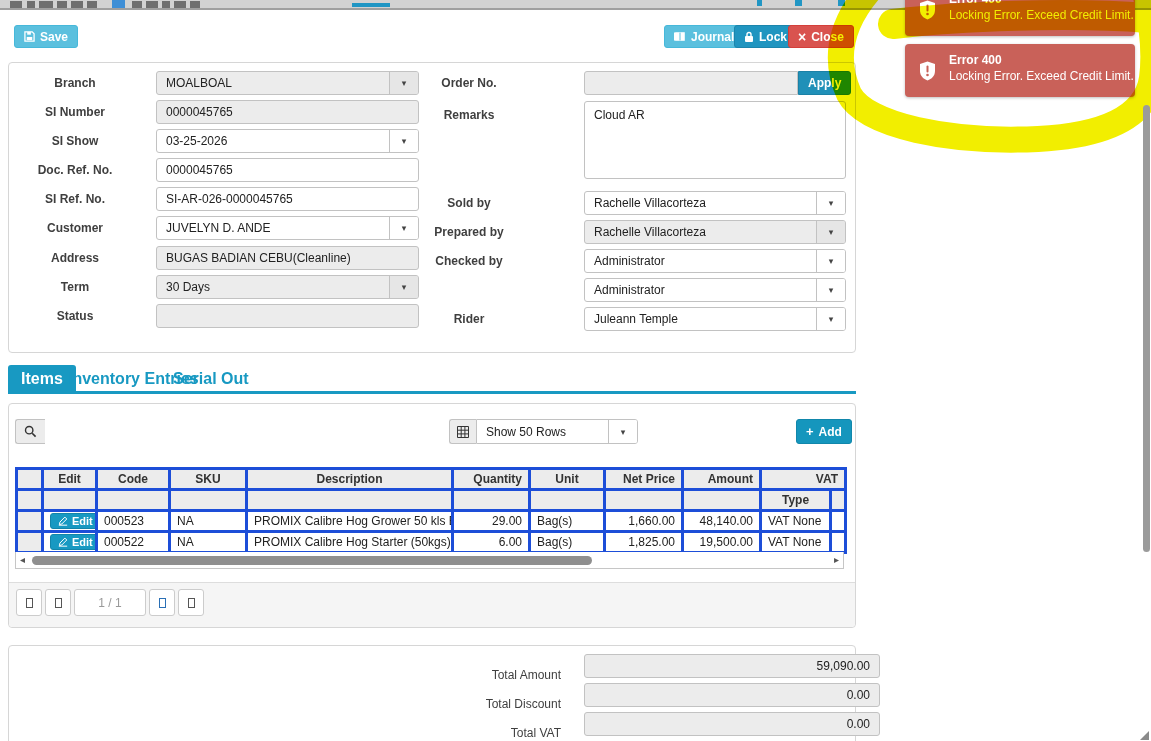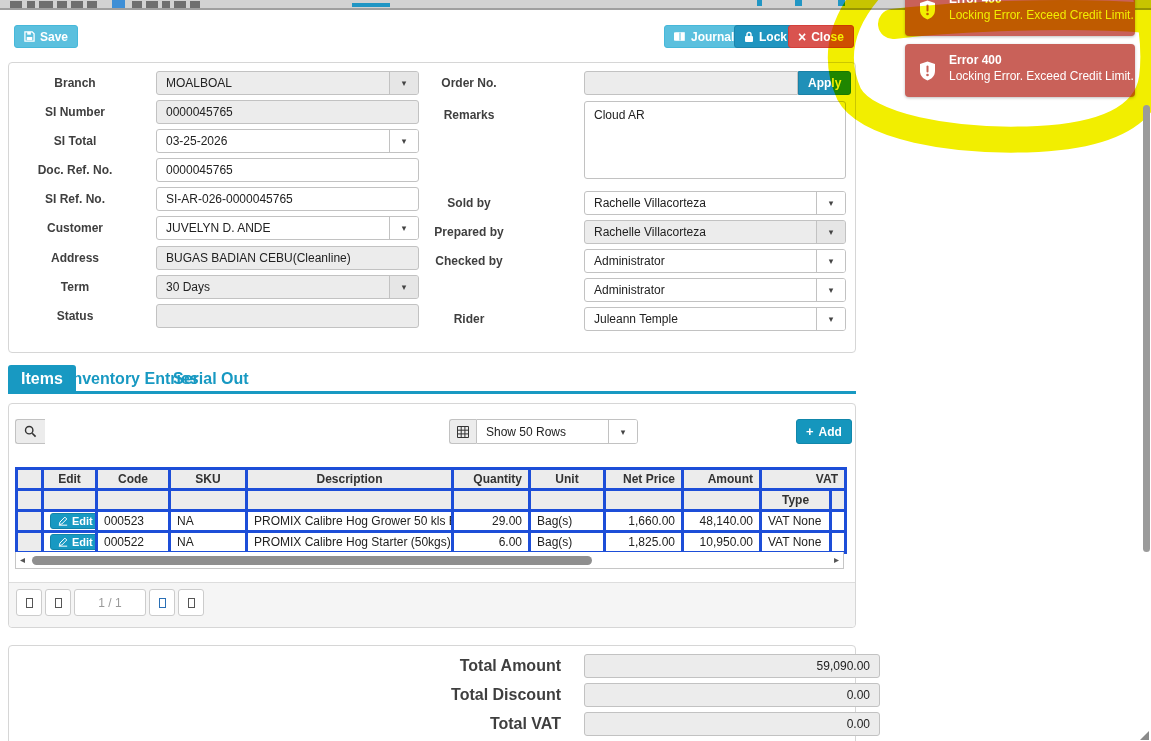--- a/index.html
+++ b/index.html
@@ -73,21 +73,21 @@
                    border-left:9px solid transparent; border-bottom:9px solid #8a8a8a; }
 
   
   .pgfooter { position:absolute; left:0; right:0; bottom:0; height:45px; background:#f5f5f5;
               border-top:1px solid #ddd; border-radius:0 0 4px 4px; }
   .pgbtn { position:absolute; top:6px; height:27px; background:#fff; border:1px solid #ccc; border-radius:3px;
            display:flex; align-items:center; justify-content:center; font-size:12px; color:#999; cursor:pointer; }
   .tofu { display:inline-block; width:7px; height:10px; border:1px solid #555; }
 
   
-  .tot-label { position:absolute; width:200px; text-align:right; font-size:16px; font-weight:700; color:#3f3f3f; line-height:24px; }
+  .tot-label { position:absolute; width:200px; text-align:right; font-size:12px; font-weight:400; color:#3f3f3f; line-height:24px;margin-top:9px; }
   .tot-field { position:absolute; width:296px; height:24px; background:#ececec; border:1px solid #c2c2c2;
                border-radius:3px; font-size:12px; color:#222; display:flex; align-items:center;
                justify-content:flex-end; padding:0 9px; }
 
   
   .toast { position:absolute; left:905px; width:230px; height:53px; background:#c96159; border-radius:4px;
            color:#fff; box-shadow:0 1px 3px rgba(0,0,0,0.25); }
   .toast .ticon { position:absolute; left:14px; top:50%; margin-top:-10px; }
   .toast .ttitle { position:absolute; left:44px; top:9px; font-size:12px; font-weight:700; }
   .toast .tmsg { position:absolute; left:44px; top:25px; font-size:12px; }
@@ -148,21 +148,21 @@
 
   <div class="panel" style="left:8px;top:62px;width:848px;height:291px;">
 
     <div class="f-label" style="left:0;top:8px;width:132px;">Branch</div>
     <div class="f-ctrl disabled" style="left:147px;top:8px;width:263px;">
       <span class="val">MOALBOAL</span>
       <span class="arrow">▾</span>
     </div>
     <div class="f-label" style="left:0;top:37px;width:132px;">SI Number</div>
     <input class="f-input disabled" style="left: 147px; top: 37px; width: 263px;" readonly="" value="0000045765">
-    <div class="f-label" style="left:0;top:66px;width:132px;">SI Total</div>
+    <div class="f-label" style="left:0;top:66px;width:132px;">SI Show</div>
     <div class="f-ctrl" style="left:147px;top:66px;width:263px;">
       <span class="val">03-25-2026</span>
       <span class="arrow">▾</span>
     </div>
     <div class="f-label" style="left:0;top:95px;width:132px;">Doc. Ref. No.</div>
     <input class="f-input" style="left: 147px; top: 95px; width: 263px;" value="0000045765">
     <div class="f-label" style="left:0;top:124px;width:132px;">SI Ref. No.</div>
     <input class="f-input" style="left: 147px; top: 124px; width: 263px;" value="SI-AR-026-0000045765">
     <div class="f-label" style="left:0;top:153px;width:132px;">Customer</div>
     <div class="f-ctrl" style="left:147px;top:153px;width:263px;">
@@ -310,21 +310,21 @@
                   <path d="M1 11h10M8.2 1.3l2.3 2.3-6 6-2.8.6.6-2.9z" fill="none" stroke="#fff" stroke-width="1.2"></path>
                 </svg>
                 <span>Edit</span>
               </span></td>
         <td>000522</td>
         <td>NA</td>
         <td>PROMIX Calibre Hog Starter (50kgs) bag</td>
         <td class="num">6.00</td>
         <td>Bag(s)</td>
         <td class="num">1,825.00</td>
-        <td class="num">10,950.00</td>
+        <td class="num">19,500.00</td>
         <td>VAT None</td>
         <td></td>
       </tr>
     </tbody>
       </table>
 
     <div class="hscroll" style="left:6px;top:148px;width:829px;">
       <span class="harrow" style="left:4px;">◂</span>
       <div class="hthumb"></div>
       <span class="harrow" style="right:4px;">▸</span>

